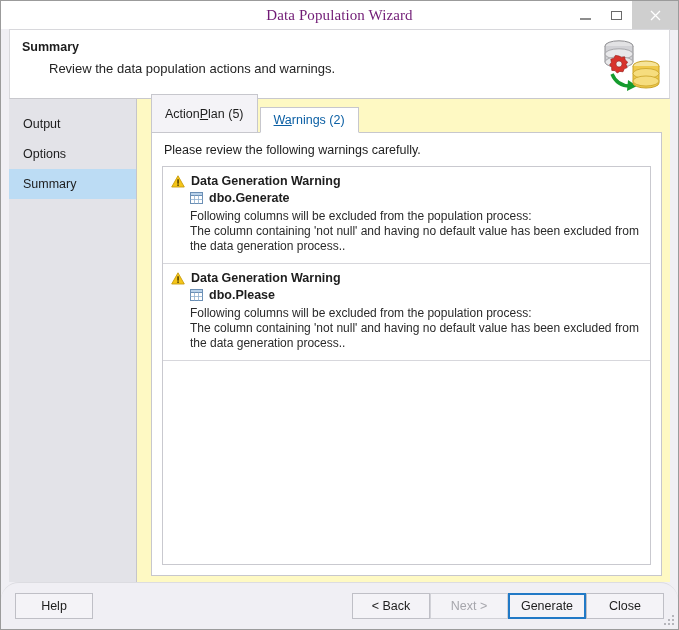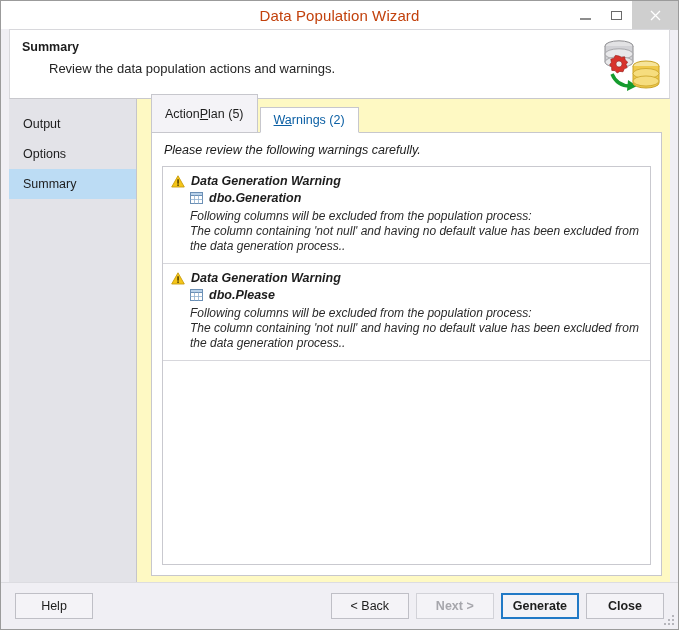--- a/index.html
+++ b/index.html
@@ -30,23 +30,23 @@
     height: 29px;
     min-height: 29px;
     background: #ffffff;
     border-top: 1px solid #9b9b9b;
     display: flex;
     align-items: center;
     justify-content: center;
   }
   .title-text {
     font-size: 15px;
-    color: #c2410c;
+    color: #701a75;
     letter-spacing: .1px;
-    font-family: Liberation Sans, sans-serif;
+    font-family: Liberation Serif, serif;
   }
   .win-controls {
     position: absolute;
     right: 0; top: 0;
     height: 29px;
     display: flex;
     align-items: stretch;
   }
   .win-btn {
     width: 31px;
@@ -164,21 +164,20 @@
 
   .tabpanel {
     flex: 1;
     background: #ffffff;
     border: 1px solid #c7c7cd;
     margin-top: -1px;
     padding: 9px 10px 10px 10px;
     display: flex;
     flex-direction: column;
     min-height: 0;
-    font-style: italic;
   }
   .panel-intro {
     font-size: 12.5px;
     color: #1d1d1d;
     margin: 1px 0 9px 2px;
   }
   .warn-list {
     flex: 1;
     border: 1px solid #c9c9cf;
     background: #ffffff;
@@ -222,39 +221,40 @@
   
   .footer {
     height: 47px;
     min-height: 47px;
     background: #f0eff4;
     border-top: 1px solid #dcdce1;
     display: flex;
     align-items: center;
     padding: 0 14px;
     position: relative;
+    border-radius: 18px;
   }
   .btn {
     height: 26px;
     min-width: 78px;
     padding: 0 10px;
     font-size: 12.5px;
     color: #1d1d1d;
     background: #f4f3f7;
     border: 1px solid #bfbfc6;
     display: flex;
     align-items: center;
     justify-content: center;
     cursor: default;
     font-family: "Liberation Sans", sans-serif;
   }
   .btn.disabled { color: #a6a6ac; border-color: #d2d2d8; }
   .btn.focused { border: 2px solid #2179c6; }
   .spacer { flex: 1; }
-  .btn + .btn { margin-left: 7px; font-weight: bold; }
+  .btn + .btn { margin-left: 0; }
   .grip {
     position: absolute;
     right: 3px; bottom: 3px;
     width: 11px; height: 11px;
   }
   .grip i {
     position: absolute;
     width: 2px; height: 2px;
     background: #b5b5bb;
   }
@@ -347,21 +347,21 @@
                 <rect x="6.3" y="9.4" width="1.5" height="1.5" fill="#4a3a00"></rect>
               </svg>
               <span class="warn-title">Data Generation Warning</span>
             </div>
             <div class="warn-obj">
               <svg width="13" height="12" viewBox="0 0 13 12">
                 <rect x="0.5" y="0.5" width="12" height="11" fill="#ffffff" stroke="#6b8fb5" stroke-width="1"></rect>
                 <rect x="0.5" y="0.5" width="12" height="3" fill="#b9d2ea" stroke="#6b8fb5" stroke-width="1"></rect>
                 <path d="M4.5 3.5 V11.5 M8.5 3.5 V11.5 M0.5 7.5 H12.5" stroke="#8fb0cf" stroke-width="0.8"></path>
               </svg>
-              <span class="warn-obj-name">dbo.Generation</span>
+              <span class="warn-obj-name">dbo.Generate</span>
             </div>
             <div class="warn-body">
               <div>Following columns will be excluded from the population process:</div>
               <div>The column containing 'not null' and having no default value has been excluded from the data generation process..</div>
             </div>
           </div>
 
           <div class="warn-row">
             <div class="warn-head">
               <svg width="14" height="13" viewBox="0 0 14 13">

